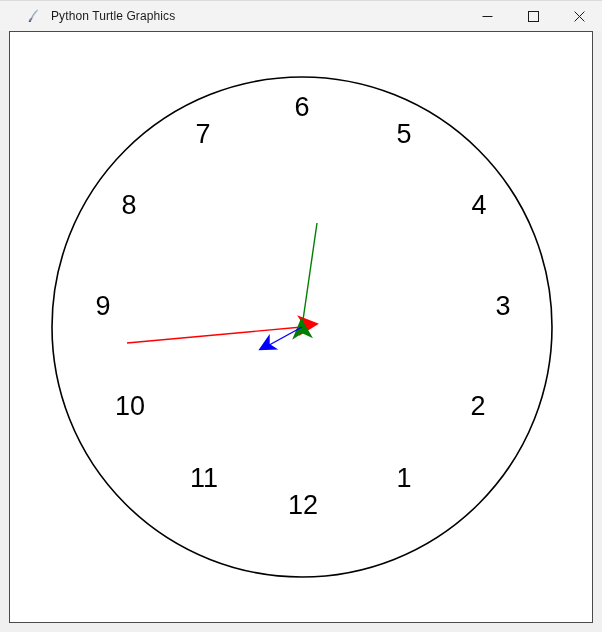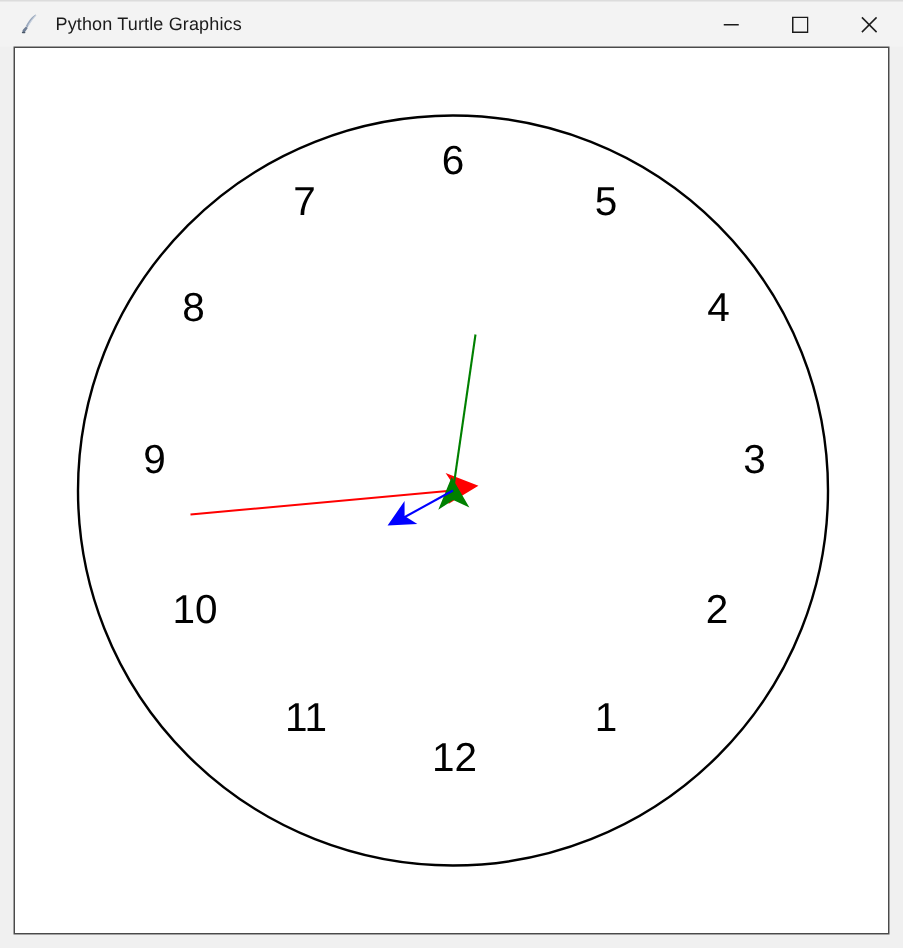--- a/index.html
+++ b/index.html
@@ -33,21 +33,21 @@
     background: #f3f3f3;
     display: flex;
     align-items: center;
     border-top: 1px solid #dcdcdc;
     box-sizing: border-box;
   }
 
   .title-left {
     display: flex;
     align-items: center;
-    padding-left: 12px;
+    padding-left: 26px;
     flex: 1 1 auto;
     overflow: hidden;
   }
 
   .app-icon {
     width: 16px;
     height: 16px;
     margin-right: 9px;
     flex: 0 0 auto;
     display: block;

